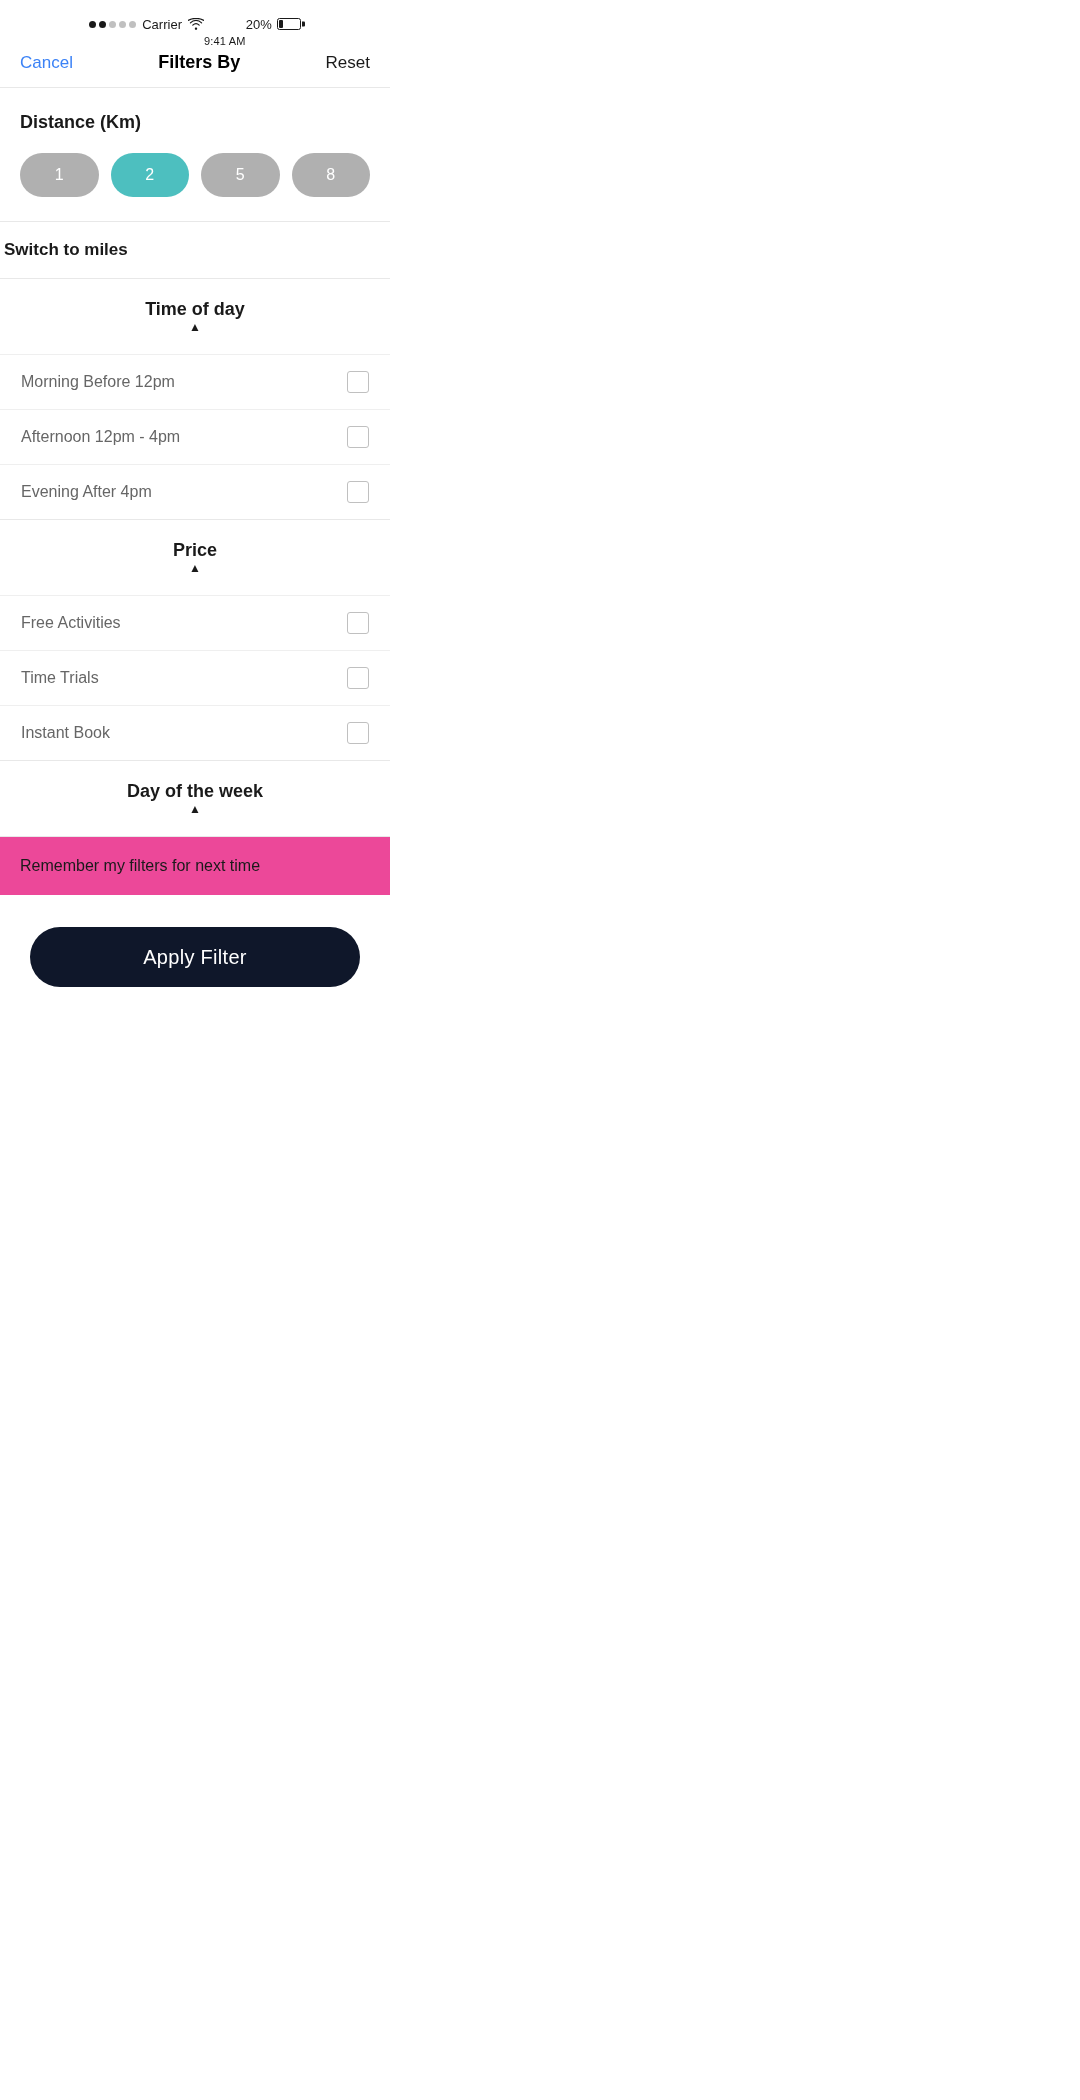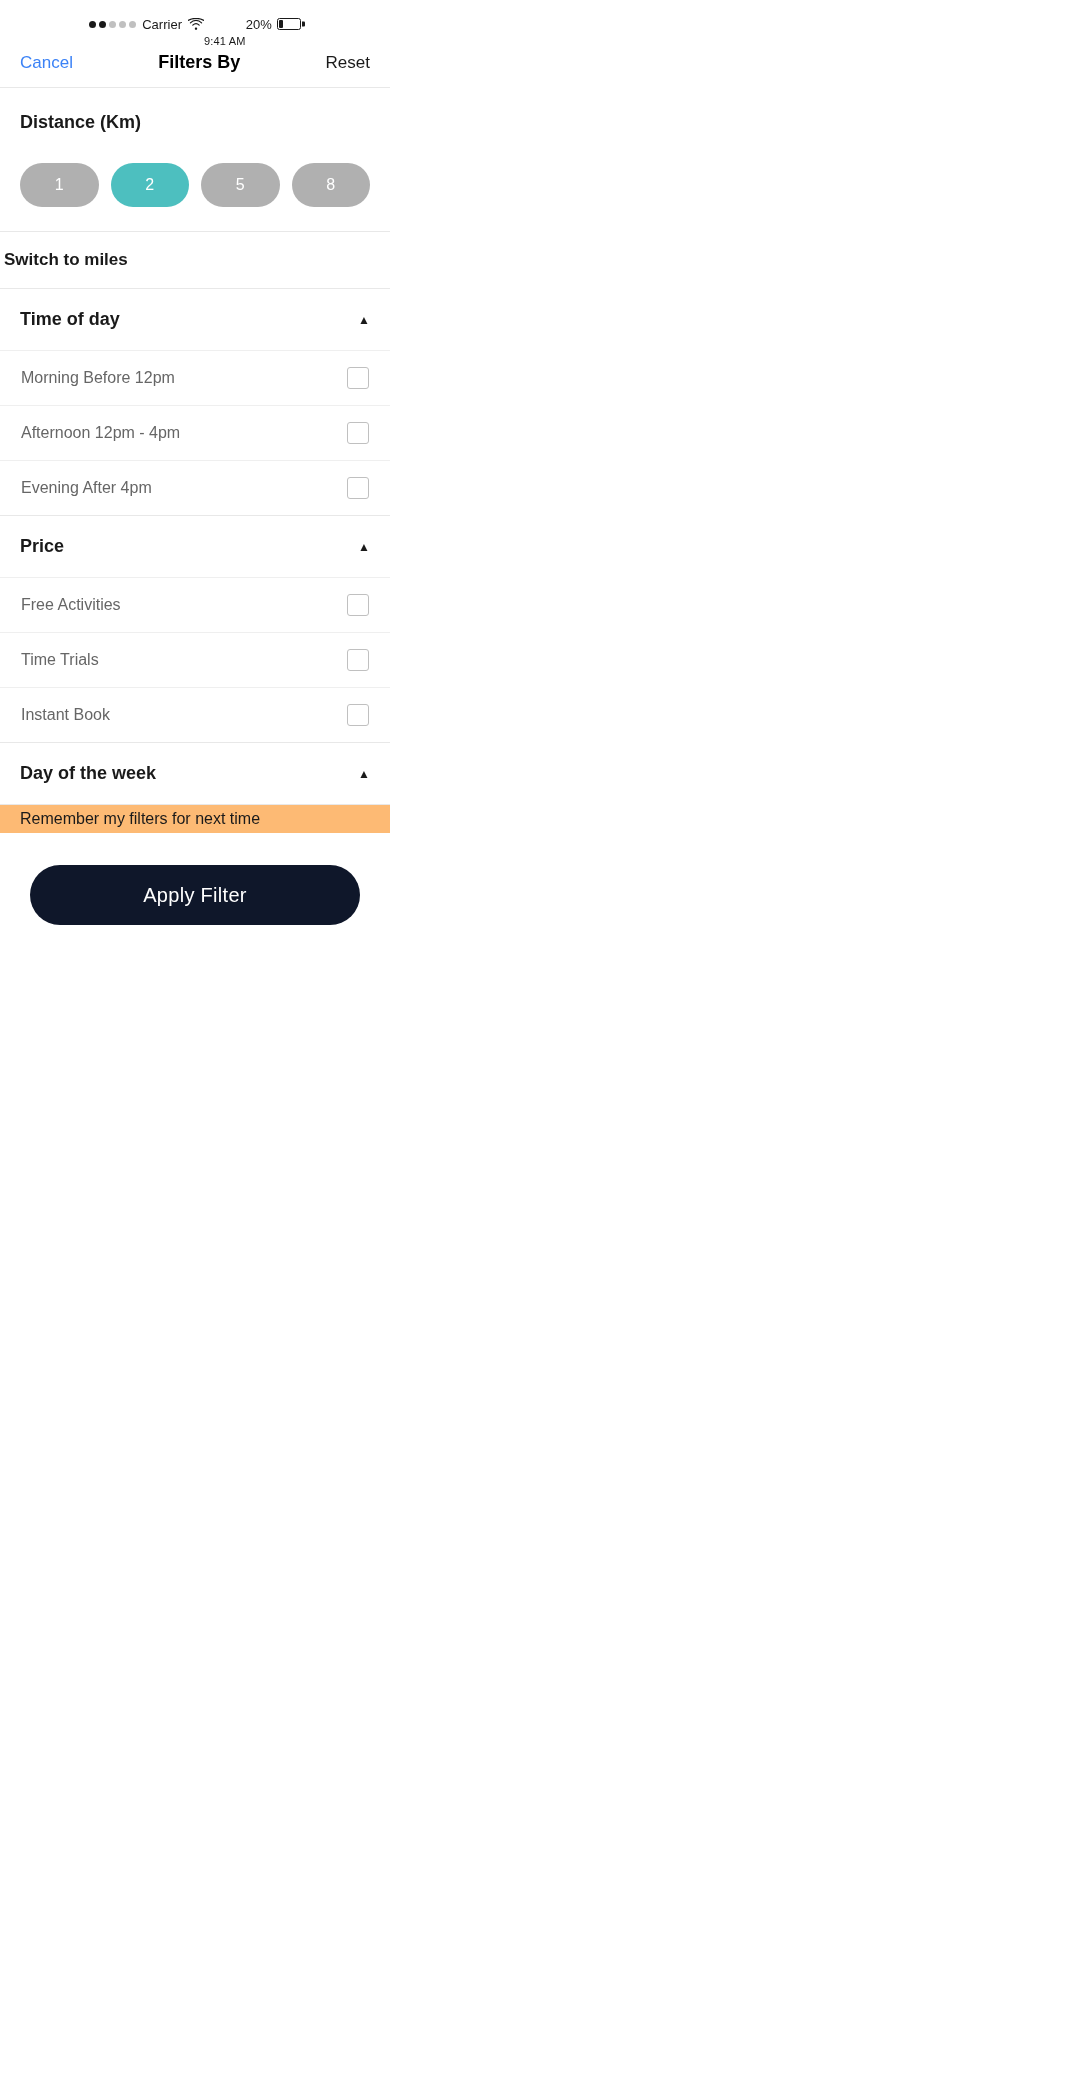--- a/index.html
+++ b/index.html
@@ -138,21 +138,21 @@
 
     
     .section {
       padding: 24px 20px 0;
     }
 
     .section-title {
       font-size: 18px;
       font-weight: 700;
       color: #1a1a1a;
-      margin-bottom: 30px;
+      margin-bottom: 20px;
     }
 
     
     .distance-pills {
       display: flex;
       gap: 12px;
       margin-bottom: 24px;
     }
 
     .pill {
@@ -195,20 +195,21 @@
     .filter-section {
       border-bottom: 1px solid #e8e8e8;
     }
 
     .filter-section-header {
       display: flex;
       justify-content: space-between;
       align-items: center;
       padding: 20px 20px;
       cursor: pointer;
+      flex-direction: column;
     }
 
     .filter-section-label {
       font-size: 18px;
       font-weight: 700;
       color: #1a1a1a;
     }
 
     .chevron {
       font-size: 12px;
@@ -234,22 +235,22 @@
       width: 22px;
       height: 22px;
       border: 1.5px solid #c0c0c0;
       border-radius: 3px;
       background: #ffffff;
       flex-shrink: 0;
     }
 
     
     .remember-row {
-      background: #fdba74;
-      padding: 5px 20px;
+      background: #ec4899;
+      padding: 20px 20px;
     }
 
     .remember-label {
       font-size: 16px;
       color: #1a1a1a;
     }
 
     
     .apply-button-wrapper {
       padding: 32px 30px 40px;

